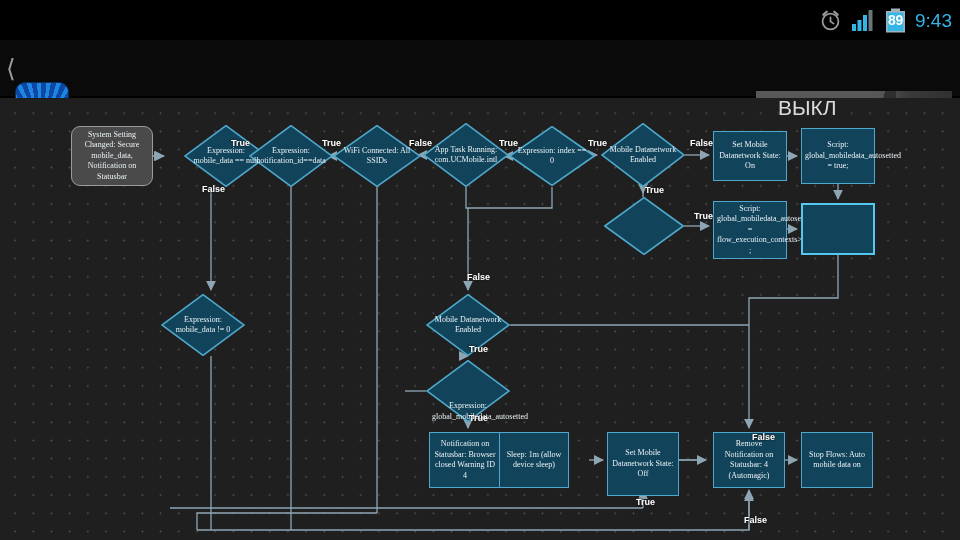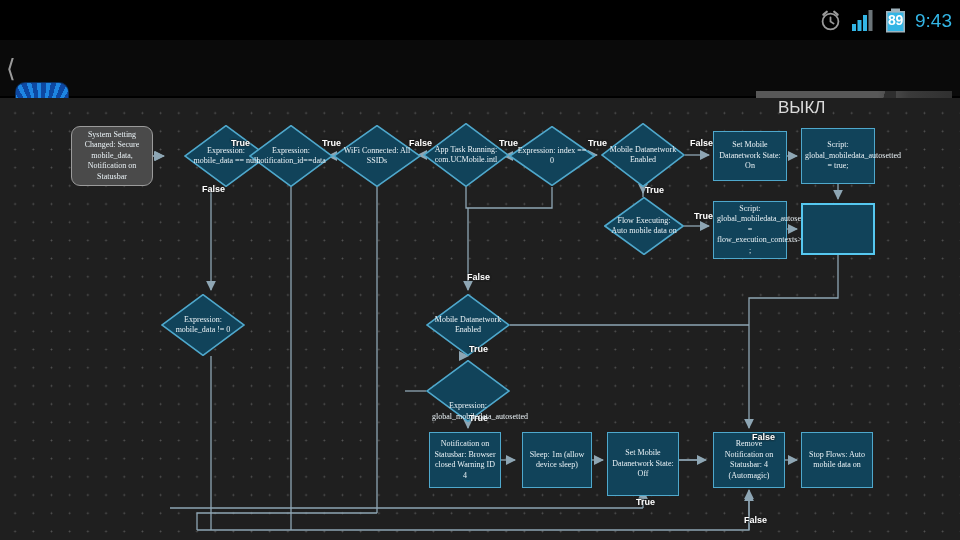--- a/index.html
+++ b/index.html
@@ -68,21 +68,21 @@
     background: linear-gradient(to right, #585858 0%, #585858 62%, #3a3a3a 78%, #303030 100%);
     border-bottom: 2px solid #9aa0a6;
     display: flex; align-items: center;
   }
   #toggle-btn .cut {
     position: absolute; left: 110px; top: 0; width: 30px; height: 33px;
     background: linear-gradient(105deg, transparent 49%, #2e2e2e 50%);
   }
   #toggle-label {
     position: relative; z-index: 2;
-    padding-left: 22px; color: #dcdcdc; font-size: 17px; line-height: 24px;
+    padding-left: 22px; color: #dcdcdc; font-size: 21px; line-height: 24px;
   }
   #accent-line {
     position: absolute; left: 0; top: 94px; width: 960px; height: 4px;
     background: #33b5e5;
   }
 
   
   #canvas {
     position: absolute; left: 0; top: 98px; width: 960px; height: 442px;
     background-color: #1f1f1f;
@@ -334,21 +334,20 @@
         <div class="node action" style="left: 713px; top: 33px; width: 74px; height: 50px;">
           <span>Set Mobile Datanetwork State: On</span>
         </div>
         <div class="node action" style="left: 801px; top: 30px; width: 74px; height: 56px; text-align: center;">
           <span>Script: global_mobiledata_autosetted = true;</span>
         </div>
         <div class="node cond" style="left: 604px; top: 99px; width: 80px; height: 58px;">
           <svg class="dia" viewBox="0 0 100 100" preserveAspectRatio="none">
             <polygon points="50,1 99,50 50,99 1,50" fill="#11435a" stroke="#4fa8cc" stroke-width="1.6" vector-effect="non-scaling-stroke"></polygon>
           </svg>
-          <span class="txt">Flow Executing: Auto mobile data on</span>
         </div>
         <div class="node action" style="left: 713px; top: 103px; width: 74px; height: 58px;">
           <span>Script: global_mobiledata_autosetted = flow_execution_contexts&gt;1 ;</span>
         </div>
         <div class="node action selected" style="left: 801px; top: 105px; width: 74px; height: 52px;">
           <span></span>
         </div>
         <div class="node cond" style="left: 426px; top: 196px; width: 84px; height: 62px;">
           <svg class="dia" viewBox="0 0 100 100" preserveAspectRatio="none">
             <polygon points="50,1 99,50 50,99 1,50" fill="#11435a" stroke="#4fa8cc" stroke-width="1.6" vector-effect="non-scaling-stroke"></polygon>
@@ -357,21 +356,21 @@
         </div>
         <div class="node cond" style="left: 426px; top: 262px; width: 84px; height: 62px; align-items: flex-end;">
           <svg class="dia" viewBox="0 0 100 100" preserveAspectRatio="none">
             <polygon points="50,1 99,50 50,99 1,50" fill="#11435a" stroke="#4fa8cc" stroke-width="1.6" vector-effect="non-scaling-stroke"></polygon>
           </svg>
           <span class="txt">Expression: global_mobiledata_autosetted</span>
         </div>
         <div class="node action" style="left: 429px; top: 334px; width: 72px; height: 56px;">
           <span>Notification on Statusbar: Browser closed Warning ID 4</span>
         </div>
-        <div class="node action" style="left: 499px; top: 334px; width: 70px; height: 56px; margin-left: 23px;">
+        <div class="node action" style="left: 499px; top: 334px; width: 70px; height: 56px;">
           <span>Sleep: 1m (allow device sleep)</span>
         </div>
         <div class="node action" style="left: 607px; top: 334px; width: 72px; height: 64px;">
           <span>Set Mobile Datanetwork State: Off</span>
         </div>
         <div class="node action" style="left: 713px; top: 334px; width: 72px; height: 56px;">
           <span>Remove Notification on Statusbar: 4 (Automagic)</span>
         </div>
         <div class="node action" style="left: 801px; top: 334px; width: 72px; height: 56px; align-items: center;">
           <span>Stop Flows: Auto mobile data on</span>

